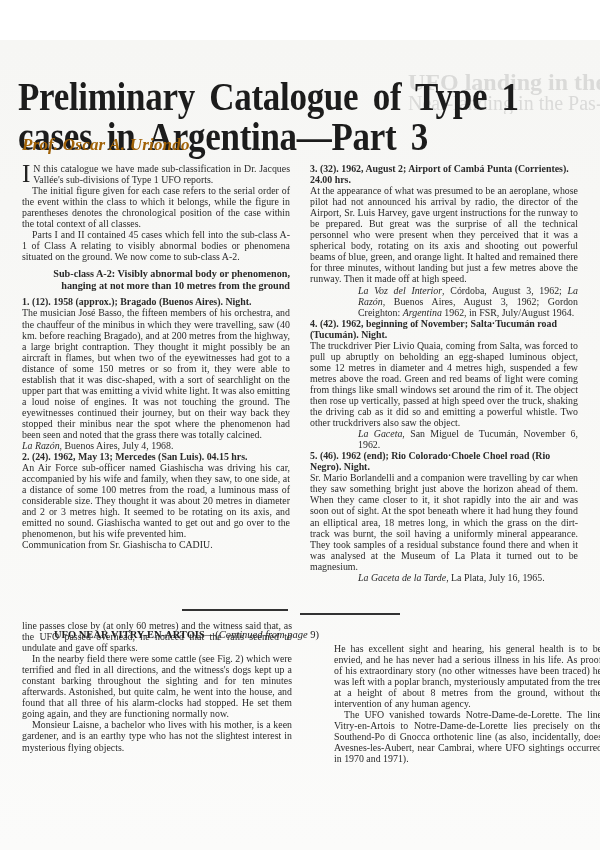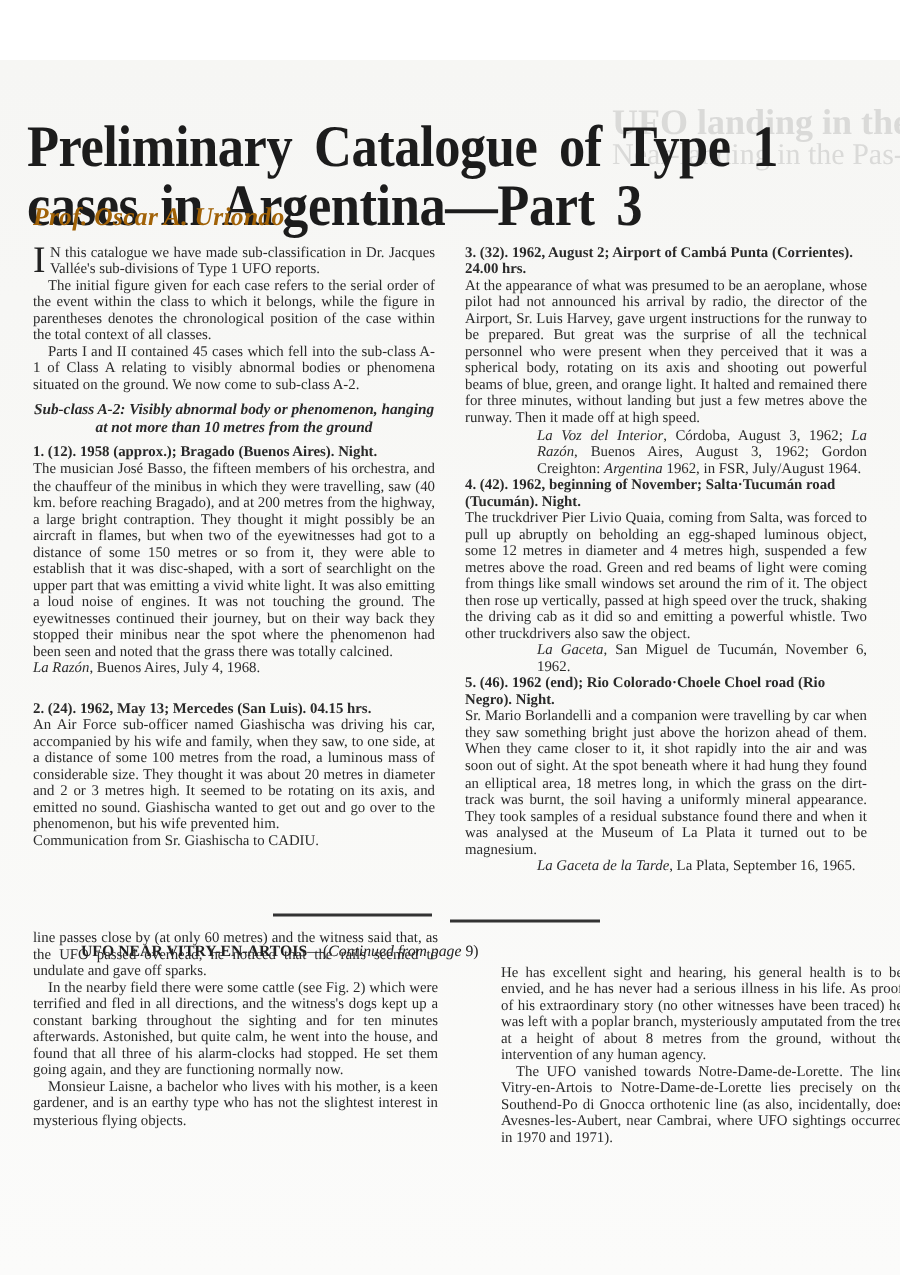--- a/index.html
+++ b/index.html
@@ -36,21 +36,21 @@
     hyphens: none;
   }
   .col p { margin: 0; }
   .col .ind { text-indent: 10px; }
   .col-left { left: 22px; top: 163px; width: 268px; }
   .col-right { left: 310px; top: 163px; width: 268px; }
   .drop {
     float: left; font-size: 25px; line-height: 20px; margin: 1px 3px 0 0; color:#222;
   }
   .subhead {
-    margin: 6px 0 5px 0; font-weight: bold; text-align: center; font-size: 10.2px; line-height: 11.5px; font-style: italic;
+    margin: 6px 0 5px 0; font-weight: bold; text-align: right; font-size: 10.2px; line-height: 11.5px;
   }
   .case-head { font-weight: bold; margin-top: 5px; text-align: left; }
   .cite { text-align: left; }
   .cite-block { padding-left: 48px; text-align: justify; }
   .rule-left {
     position: absolute; left: 182px; top: 609px; width: 106px; height: 1.5px; background: #333;
   }
   .rule-right {
     position: absolute; left: 300px; top: 613px; width: 100px; height: 1.5px; background: #333;
   }
@@ -82,21 +82,21 @@
   <p class="ind">Parts I and II contained 45 cases which fell into the sub-class A-1 of Class A relating to visibly abnormal bodies or phenomena situated on the ground. We now come to sub-class A-2.</p>
   <div class="subhead">Sub-class A-2: Visibly abnormal body or phenomenon, hanging at not more than 10 metres from the ground</div>
 
   <div>
     <p class="case-head">1. (12). 1958 (approx.); Bragado (Buenos Aires). Night.</p>
     <p>The musician José Basso, the fifteen members of his orchestra, and the chauffeur of the minibus in which they were travelling, saw (40 km. before reaching Bragado), and at 200 metres from the highway, a large bright contraption. They thought it might possibly be an aircraft in flames, but when two of the eyewitnesses had got to a distance of some 150 metres or so from it, they were able to establish that it was disc-shaped, with a sort of searchlight on the upper part that was emitting a vivid white light. It was also emitting a loud noise of engines. It was not touching the ground. The eyewitnesses continued their journey, but on their way back they stopped their minibus near the spot where the phenomenon had been seen and noted that the grass there was totally calcined.</p>
     <p class="cite"><i>La Razón</i><span>, Buenos Aires, July 4, 1968.</span></p>
   </div>
 
   <div>
-    <p class="case-head" style="margin-top:16px">2.  (24). 1962, May 13; Mercedes (San Luis). 04.15 hrs.</p>
+    <p class="case-head" style="margin-top:0">2.  (24). 1962, May 13; Mercedes (San Luis). 04.15 hrs.</p>
     <p>An Air Force sub-officer named Giashischa was driving his car, accompanied by his wife and family, when they saw, to one side, at a distance of some 100 metres from the road, a luminous mass of considerable size. They thought it was about 20 metres in diameter and 2 or 3 metres high. It seemed to be rotating on its axis, and emitted no sound. Giashischa wanted to get out and go over to the phenomenon, but his wife prevented him.</p>
     <p class="cite"><span>Communication from Sr. Giashischa to CADIU.</span></p>
   </div>
 </div>
 
 <div class="col col-right">
   <div>
     <p class="case-head" style="margin-top:0">3.  (32). 1962, August 2; Airport of Cambá Punta (Corrientes). 24.00 hrs.</p>
     <p>At the appearance of what was presumed to be an aeroplane, whose pilot had not announced his arrival by radio, the director of the Airport, Sr. Luis Harvey, gave urgent instructions for the runway to be prepared. But great was the surprise of all the technical personnel who were present when they perceived that it was a spherical body, rotating on its axis and shooting out powerful beams of blue, green, and orange light. It halted and remained there for three minutes, without landing but just a few metres above the runway. Then it made off at high speed.</p>
     <p class="cite-block"><i>La Voz del Interior</i><span>, Córdoba, August 3, 1962; </span><i>La Razón</i><span>, Buenos Aires, August 3, 1962; Gordon Creighton: </span><i>Argentina</i><span> 1962, in FSR, July/August 1964.</span></p>
@@ -104,21 +104,21 @@
 
   <div>
     <p class="case-head">4.  (42). 1962, beginning of November; Salta·Tucumán road (Tucumán). Night.</p>
     <p>The truckdriver Pier Livio Quaia, coming from Salta, was forced to pull up abruptly on beholding an egg-shaped luminous object, some 12 metres in diameter and 4 metres high, suspended a few metres above the road. Green and red beams of light were coming from things like small windows set around the rim of it. The object then rose up vertically, passed at high speed over the truck, shaking the driving cab as it did so and emitting a powerful whistle. Two other truckdrivers also saw the object.</p>
     <p class="cite-block"><i>La Gaceta</i><span>, San Miguel de Tucumán, November 6, 1962.</span></p>
   </div>
 
   <div>
     <p class="case-head">5.  (46). 1962 (end); Rio Colorado·Choele Choel road (Rio Negro). Night.</p>
     <p>Sr. Mario Borlandelli and a companion were travelling by car when they saw something bright just above the horizon ahead of them. When they came closer to it, it shot rapidly into the air and was soon out of sight. At the spot beneath where it had hung they found an elliptical area, 18 metres long, in which the grass on the dirt-track was burnt, the soil having a uniformly mineral appearance. They took samples of a residual substance found there and when it was analysed at the Museum of La Plata it turned out to be magnesium.</p>
-    <p class="cite-block"><i>La Gaceta de la Tarde</i><span>, La Plata, September 16, 1965.</span></p>
+    <p class="cite-block"><i>La Gaceta de la Tarde</i><span>, La Plata, July 16, 1965.</span></p>
   </div>
 </div>
 
 <div class="rule-left"></div>
 <div class="rule-right"></div>
 
 <div class="section-head"><span class="b">UFO NEAR VITRY-EN-ARTOIS</span><span>—(</span><span class="i">Continued from page</span><span> 9)</span></div>
 
 <div class="col col2-left">
   <p>line passes close by (at only 60 metres) and the witness said that, as the UFO passed overhead, he noticed that the rails seemed to undulate and gave off sparks.</p>

